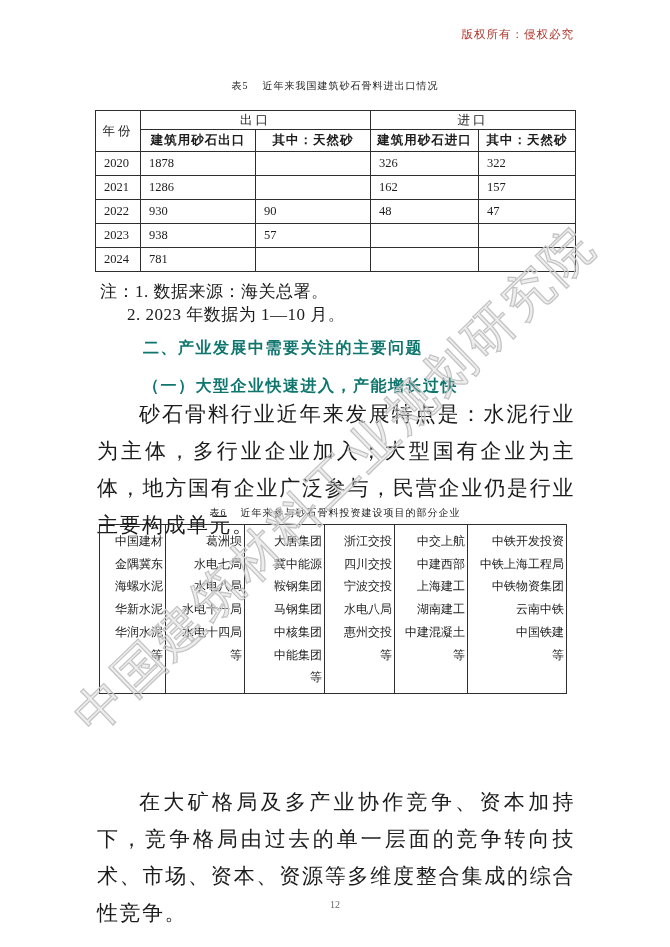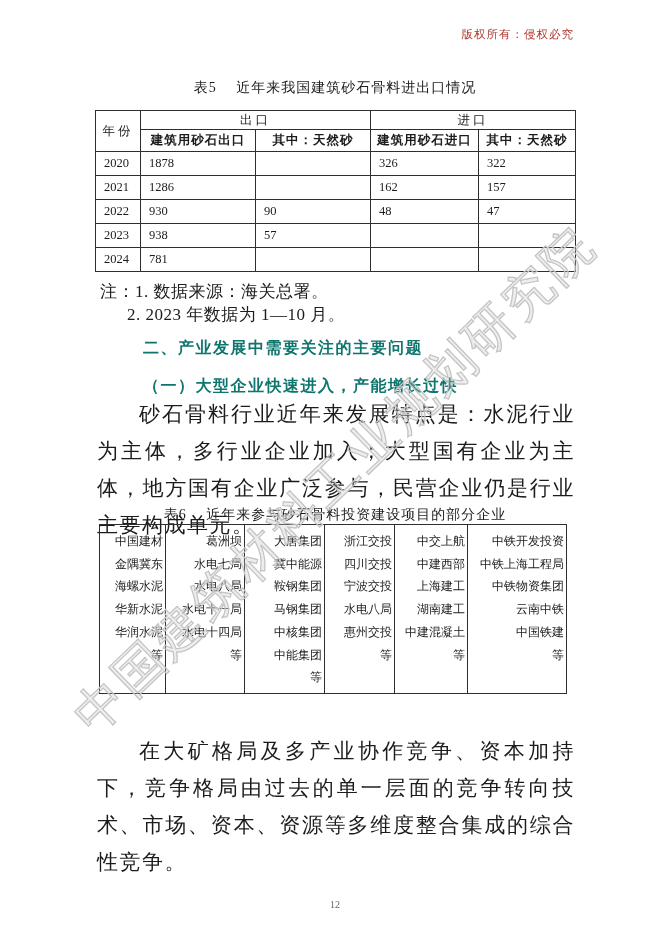--- a/index.html
+++ b/index.html
@@ -20,21 +20,21 @@
     font-size: 11.5px;
     letter-spacing: 1px;
     color: #b0382e;
     text-align: right;
   }
   .tbl-title {
     position: absolute;
     left: 0;
     width: 670px;
     text-align: center;
-    font-size: 14px;
+    font-size: 10px;
     letter-spacing: 1px;
     color: #1c1c1c;
   }
   .tbl-title .label { margin-right: 1.4em; }
   .tbl-title.t5 { top: 79px; }
   .tbl-title.t6 { top: 506px; }
 
   table { border-collapse: collapse; table-layout: fixed; position: absolute; border-radius: 10px; }
   td, th { border: 1px solid #2e2e2e; font-weight: normal; font-size: 12.5px; overflow: hidden; }
 
@@ -79,21 +79,21 @@
     left: 97px;
     width: 478px;
     font-size: 21px;
     line-height: 37px;
     letter-spacing: 1.5px;
     text-align: justify;
     text-indent: 2em;
     color: #1c1c1c;
   }
   .para.p1 { top: 396px; }
-  .para.p2 { top: 733px; }
+  .para.p2 { top: 784px; }
 
   .page-number {
     position: absolute;
     top: 899px;
     left: 0;
     width: 670px;
     text-align: center;
     font-size: 10px;
     color: #666;
   }

